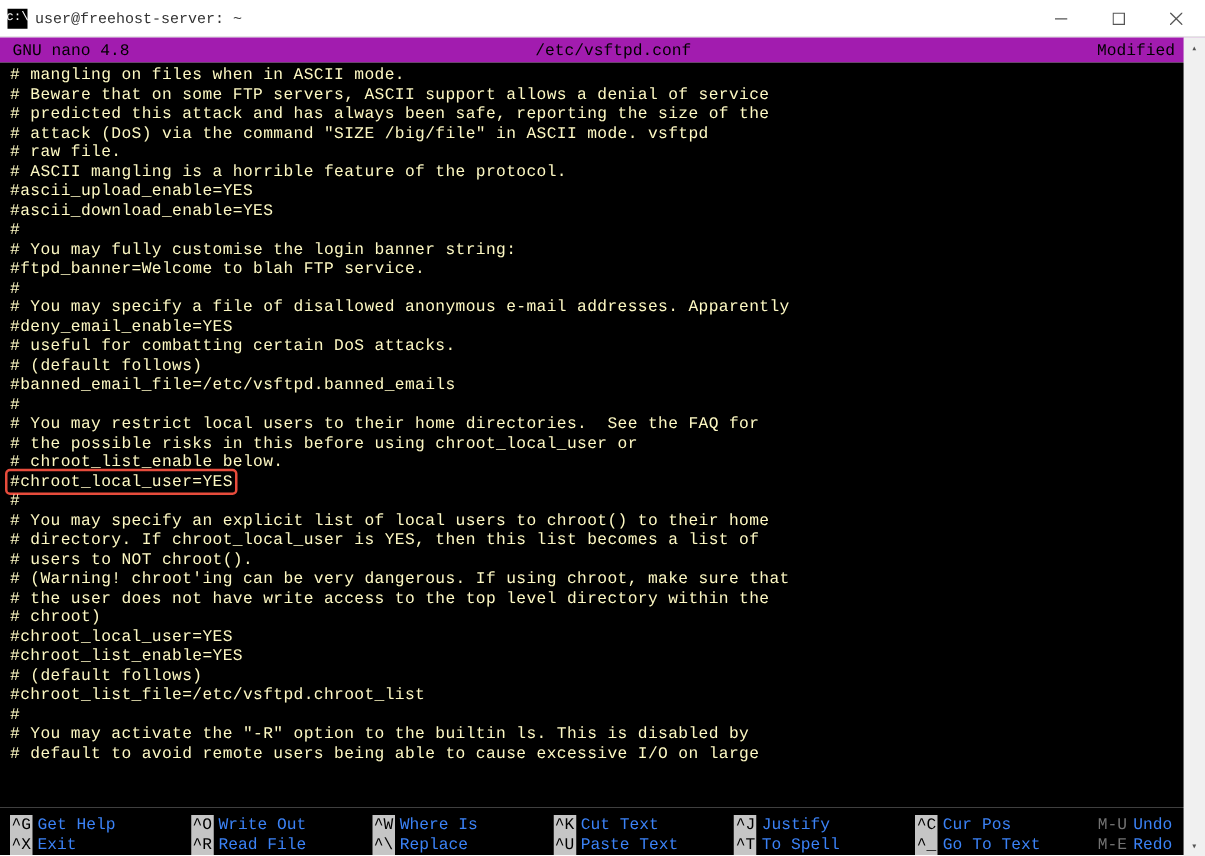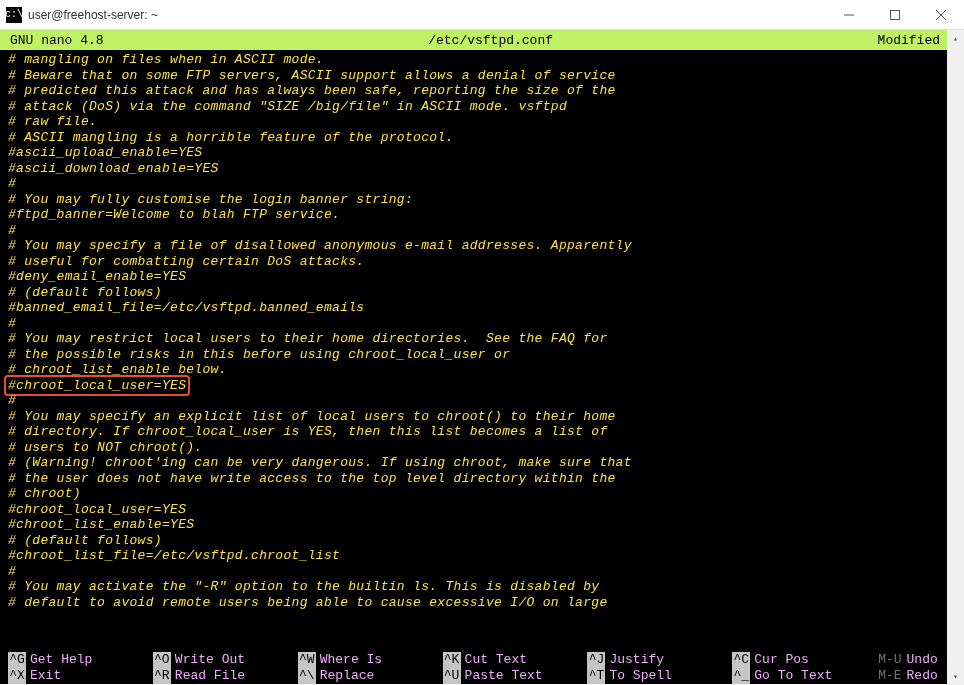--- a/index.html
+++ b/index.html
@@ -33,63 +33,62 @@
       width: 16px;
       height: 16px;
       background: #000;
       display: inline-flex;
       align-items: center;
       justify-content: center;
       color: #fff;
       font-size: 10px;
     }
     .titlebar-title {
-      font-family: Liberation Sans, sans-serif;
+      font-family: Liberation Mono, monospace;
       font-size: 12px;
       color: #333;
     }
     .window-controls {
       display: flex;
     }
     .window-btn {
       width: 46px;
       height: 30px;
       display: flex;
       align-items: center;
       justify-content: center;
       font-family: 'Segoe UI', sans-serif;
       font-size: 10px;
       color: #555;
       cursor: pointer;
     }
     .nano-header {
       height: 20px;
-      background: #bef264;
+      background: #a21caf;
       color: #000;
       display: flex;
       align-items: center;
       padding: 0 10px;
       font-weight: normal;
     }
     .nano-header-left { flex: 0 0 auto; }
     .nano-header-center { flex: 1; text-align: center; }
     .nano-header-right { flex: 0 0 auto; margin-right: 14px; }
     .terminal-body {
       background: #000;
       height: 596px;
       padding: 2px 8px;
       overflow: hidden;
       position: relative;
     }
     .line {
-      color: #fde047;
+      color: #fef9c3;
       line-height: 15.5px;
       white-space: pre;
       letter-spacing: 0.3px;
-      font-style: italic;
     }
     .highlighted {
       display: inline-block;
       border: 2px solid #e74c3c;
       border-radius: 4px;
       padding: 1px 2px;
       margin: -3px -4px;
     }
     .shortcuts {
       background: #000;
@@ -114,21 +113,21 @@
       color: #000;
       padding: 0 1px;
       margin-right: 4px;
       min-width: 18px;
       text-align: center;
     }
     .shortcut-key.mkey {
       background: transparent;
       color: #737373;
     }
-    .shortcut-label { color: #f0abfc; }
+    .shortcut-label { color: #3b82f6; }
     .scrollbar {
       position: absolute;
       right: 0;
       top: 30px;
       bottom: 0;
       width: 17px;
       background: #f0f0f0;
     }
     .scrollbar-up, .scrollbar-down {
       height: 17px;
@@ -194,22 +193,22 @@
       <div class="line"># attack (DoS) via the command "SIZE /big/file" in ASCII mode. vsftpd</div>
       <div class="line"># raw file.</div>
       <div class="line"># ASCII mangling is a horrible feature of the protocol.</div>
       <div class="line">#ascii_upload_enable=YES</div>
       <div class="line">#ascii_download_enable=YES</div>
       <div class="line">#</div>
       <div class="line"># You may fully customise the login banner string:</div>
       <div class="line">#ftpd_banner=Welcome to blah FTP service.</div>
       <div class="line">#</div>
       <div class="line"># You may specify a file of disallowed anonymous e-mail addresses. Apparently</div>
+      <div class="line">#deny_email_enable=YES</div>
       <div class="line"># useful for combatting certain DoS attacks.</div>
-      <div class="line">#deny_email_enable=YES</div>
       <div class="line"># (default follows)</div>
       <div class="line">#banned_email_file=/etc/vsftpd.banned_emails</div>
       <div class="line">#</div>
       <div class="line"># You may restrict local users to their home directories.  See the FAQ for</div>
       <div class="line"># the possible risks in this before using chroot_local_user or</div>
       <div class="line"># chroot_list_enable below.</div>
     </div>
   <div class="line"><span class="highlighted">#chroot_local_user=YES</span></div>
   <div id="lines-after">
       <div class="line">#</div>

